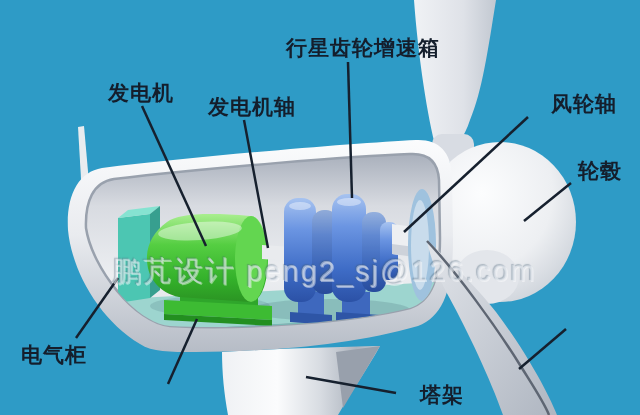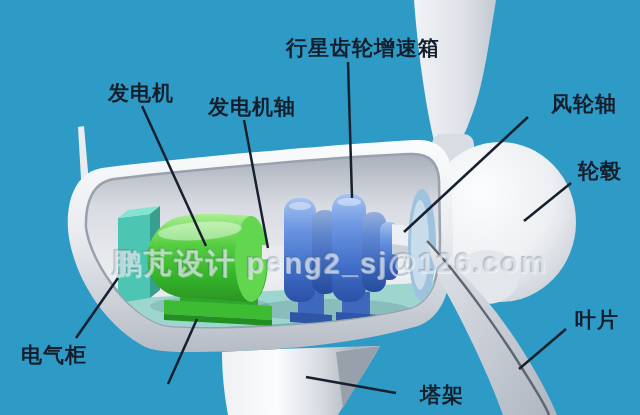--- a/index.html
+++ b/index.html
@@ -15,23 +15,23 @@
   .label{
     position:absolute;
     transform:translate(-50%,-50%);
     font-weight:bold;
     font-size:21px;
     letter-spacing:1px;
     white-space:nowrap;
   }
   .watermark{
     position:absolute;
-    left:112px;top:244px;
+    left:112px;top:252px;
     font-size:29px;
-    font-weight:bold;
+    font-weight:normal;
     letter-spacing:2px;
     white-space:nowrap;
     color:rgba(223,229,235,0.52);
     text-shadow:1px 1px 0 rgba(255,255,255,0.45), -1px -1px 1px rgba(70,95,115,0.35);
   }
 </style>
 </head>
 <body>
 
 <div class="stage">
@@ -186,17 +186,16 @@
   </svg>
 
   <div class="watermark">鹏芃设计 peng2_sj@126.com</div>
 
   <div id="labels-layer">
       <div class="label" style="left: 141px; top: 93px; color: rgb(20, 30, 44);">发电机</div>
       <div class="label" style="left: 363px; top: 48px; color: rgb(20, 30, 44);">行星齿轮增速箱</div>
       <div class="label" style="left: 252px; top: 107px; color: rgb(20, 30, 44);">发电机轴</div>
       <div class="label" style="left: 584px; top: 104px; color: rgb(20, 30, 44);">风轮轴</div>
       <div class="label" style="left: 600px; top: 171px; color: rgb(20, 30, 44);">轮毂</div>
-      <div class="label" style="left: 597px; top: 320px; color: rgb(20, 30, 44);">叶片</div>
       <div class="label" style="left: 54px; top: 355px; color: rgb(20, 30, 44); text-align: right;">电气柜</div>
       <div class="label" style="left: 423px; top: 395px; color: rgb(20, 30, 44); margin-left: 19px;">塔架</div>
     </div>
 </div>
 
 </body></html>

